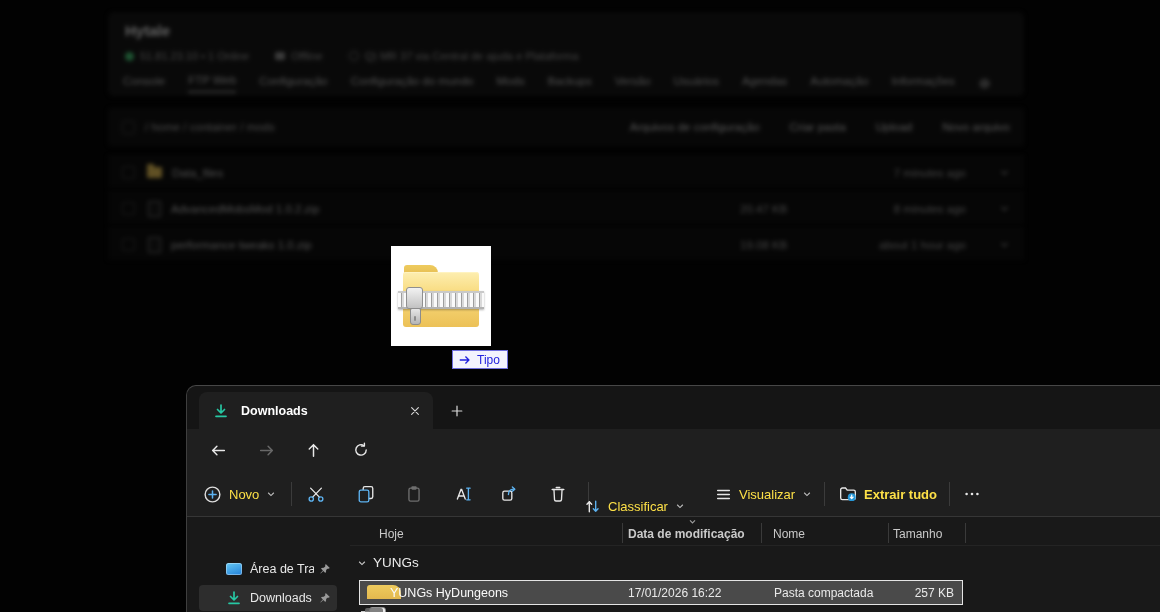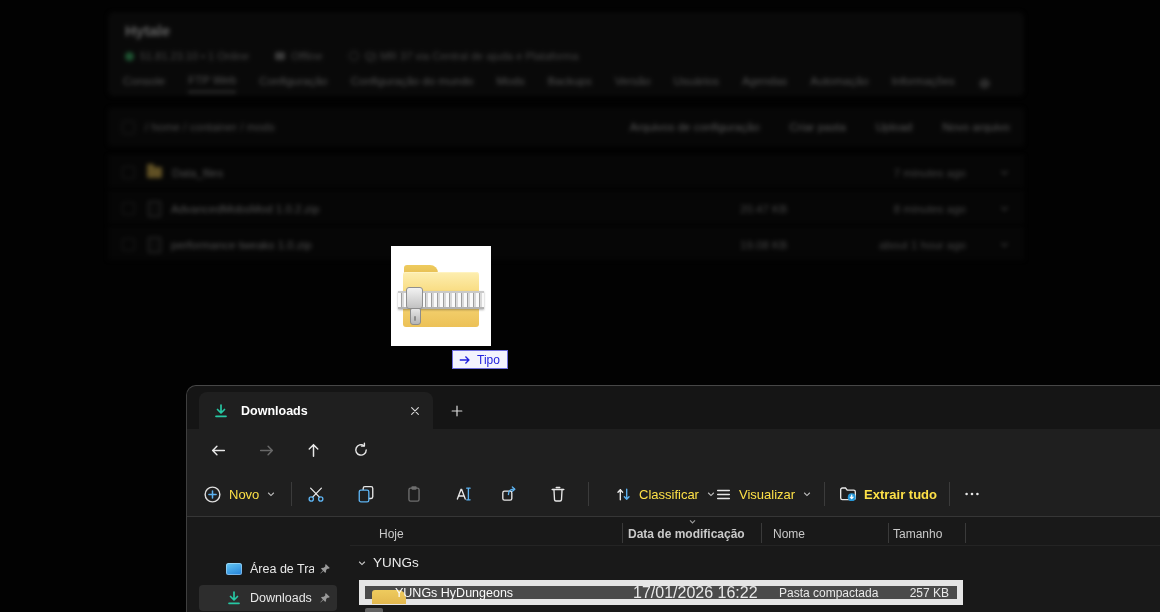--- a/index.html
+++ b/index.html
@@ -91,25 +91,25 @@
   .desk-ico{width:16px;height:12px;border-radius:2.5px;background:linear-gradient(160deg,#66c9f5,#2280d8);
             box-shadow:inset 0 0 0 1px rgba(255,255,255,.35);flex:0 0 auto;}
   
   .filepane{position:absolute;left:163px;top:0;right:0;bottom:0;}
   .colhead{position:absolute;font-size:12px;color:#c9c9c9;top:10px;white-space:nowrap;}
   .colsep{position:absolute;top:6px;width:1px;height:20px;background:#3a3a3a;}
   .headline{position:absolute;left:0;right:0;top:28px;height:1px;background:#242424;}
   .sortchev{position:absolute;left:338px;top:0px;}
   .group-row{position:absolute;left:7px;top:38px;display:flex;align-items:center;gap:6px;}
   .group-label{font-size:13.5px;color:#eaeaea;}
-  .file-row{position:absolute;left:9px;top:63px;width:604px;height:25px;background:#4a4a4a;border:6px solid #e5e5e5;
+  .file-row{position:absolute;left:9px;top:63px;width:604px;height:25px;background:#4a4a4a;border:1px solid #e5e5e5;
             box-sizing:border-box;display:flex;align-items:center;}
   .file-row .zip-sm{position:absolute;left:6px;top:4px;}
   .cell-name{position:absolute;left:30px;font-size:12.5px;color:#fafafa;white-space:nowrap;}
-  .cell-date{position:absolute;left:268px;font-size:16px;color:#e9e9e9;white-space:nowrap;}
+  .cell-date{position:absolute;left:268px;font-size:12px;color:#e9e9e9;white-space:nowrap;}
   .cell-type{position:absolute;left:414px;font-size:12px;color:#e9e9e9;white-space:nowrap;}
   .cell-size{position:absolute;right:8px;font-size:12px;color:#e9e9e9;white-space:nowrap;}
   .next-sliver{position:absolute;left:15px;top:91px;width:18px;height:6px;background:#6f6f6f;border-radius:2px 2px 0 0;opacity:.85;}
 </style>
 </head>
 <body>
 
 <div id="screen">
 
   <div id="bgpage">
@@ -297,21 +297,21 @@
             <path d="M11 1.8l2.2 1.9L11 5.6" fill="none" stroke="#5db2f0" stroke-width="1.2" stroke-linecap="round" stroke-linejoin="round"></path>
           </svg>
       </button>
       <button class="iconbtn tb-ico" style="left:362px;">
         <svg width="18" height="18" viewBox="0 0 16 16">
             <path d="M2.8 4h10.4M6.4 2.2h3.2" stroke="#e6e6e6" stroke-width="1.2" stroke-linecap="round"></path>
             <path d="M4.4 4l.5 9a1.3 1.3 0 0 0 1.3 1.2h3.6a1.3 1.3 0 0 0 1.3-1.2l.5-9" fill="none" stroke="#e6e6e6" stroke-width="1.2" stroke-linecap="round"></path>
           </svg>
       </button>
       <div class="tb-sep" style="left:401px;"></div>
-      <div class="tb-group" style="left:428px;">
+      <div class="tb-group" style="left:397px;margin-top:12px;">
         <svg width="17" height="17" viewBox="0 0 16 16">
             <path d="M5 13V3.5M5 3.5L2.8 5.9M5 3.5l2.2 2.4" fill="none" stroke="#e6e6e6" stroke-width="1.3" stroke-linecap="round" stroke-linejoin="round"></path>
             <path d="M11 3v9.5M11 12.5l-2.2-2.4M11 12.5l2.2-2.4" fill="none" stroke="#5db2f0" stroke-width="1.3" stroke-linecap="round" stroke-linejoin="round"></path>
           </svg>
         <span class="tb-label">Classificar</span>
         <svg width="10" height="10" viewBox="0 0 16 16">
             <path d="M3.5 6l4.5 4.5L12.5 6" fill="none" stroke="#bdbdbd" stroke-width="1.8"></path>
           </svg>
       </div>
       <div class="tb-group" style="left:528px;">

